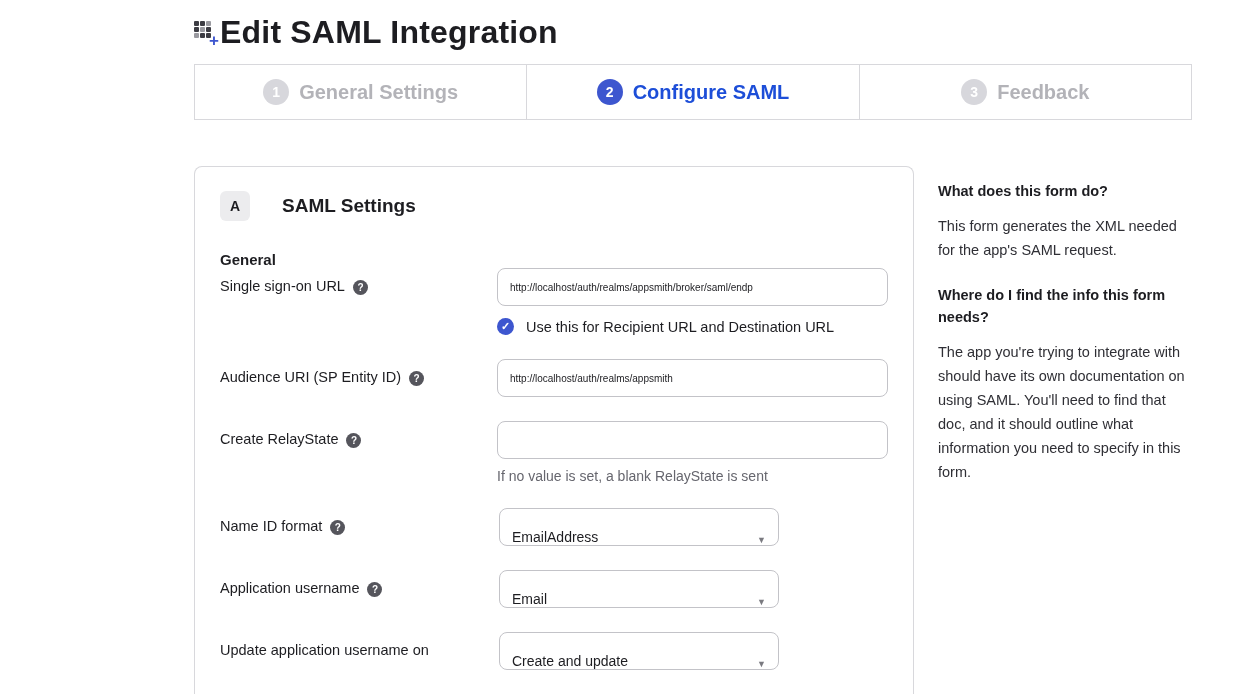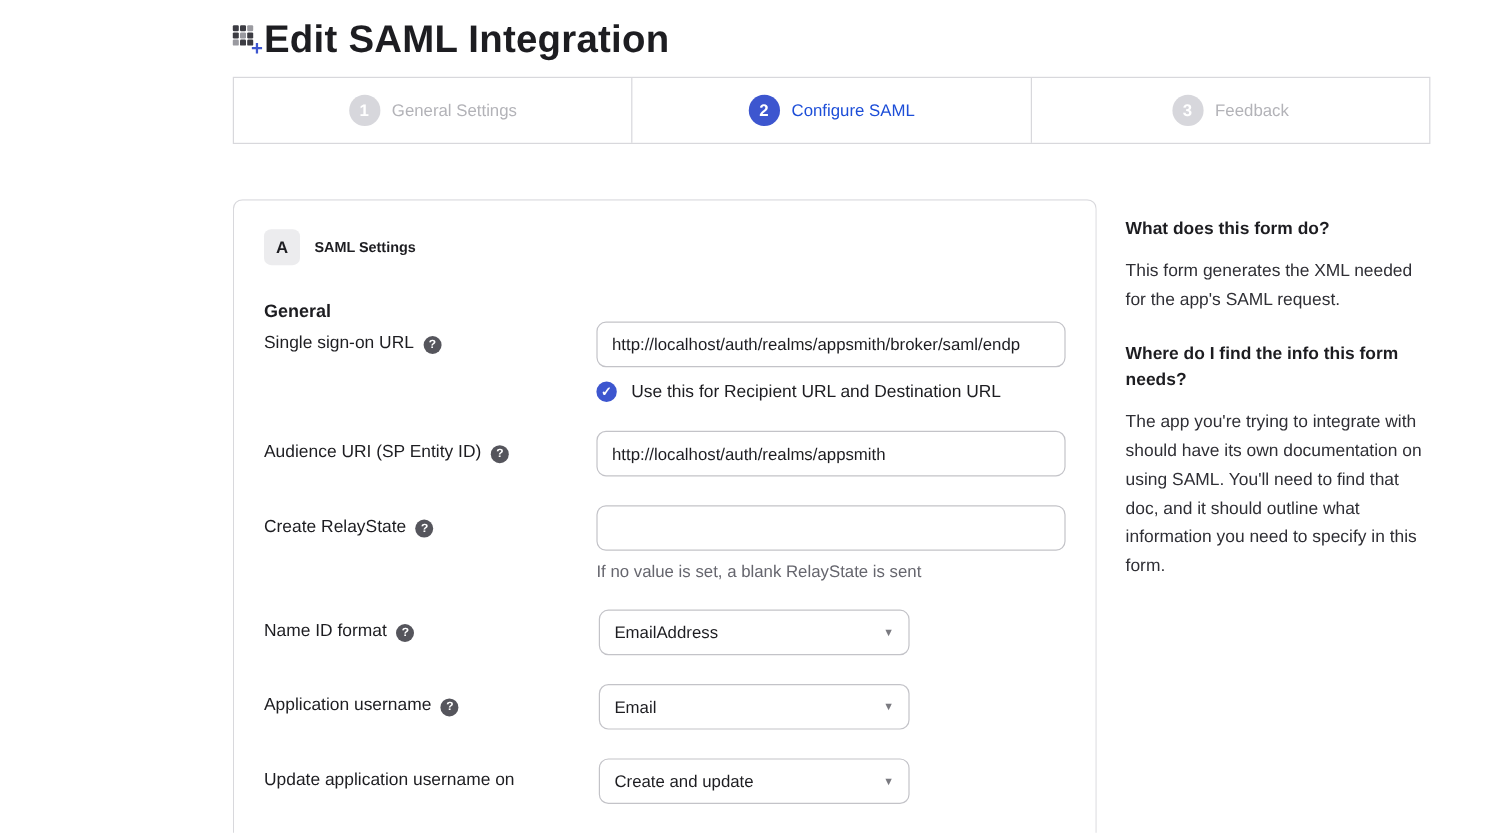--- a/index.html
+++ b/index.html
@@ -16,50 +16,50 @@
   .app-icon .sq.lt { background:#9a9aa0; }
   .app-icon .plus { position:absolute; right:-3px; bottom:-5px; color:#3d56cf; font-size:17px; font-weight:700; line-height:14px; }
   .page-title { font-size:32px; font-weight:700; letter-spacing:.2px; }
 
   
   .stepper { display:flex; margin-top:10px; border:1px solid #d8d8dc; background:#fff; height:56px; }
   .step { flex:1; display:flex; align-items:center; justify-content:center; gap:10px; cursor:pointer; }
   .step + .step { border-left:1px solid #d8d8dc; }
   .step-num { width:26px; height:26px; border-radius:50%; display:flex; align-items:center; justify-content:center;
     font-size:14px; font-weight:700; color:#ffffff; background:#d7d7dc; }
-  .step-label { font-size:14px; font-weight:400; color:#b3b3b8; }
+  .step-label { font-size:20px; font-weight:700; color:#b3b3b8; }
   .step.active .step-num { background:#3d56cf; }
   .step.active .step-label { color:#1d4ed8; }
 
   
   .main { display:flex; margin-top:46px; align-items:flex-start; }
   .card { width:720px; min-height:540px; border:1px solid #d8d8dc; border-radius:8px 8px 0 0; border-bottom:none;
     background:#fff; padding:24px 25px 30px 25px; }
   .panel-head { display:flex; align-items:center; }
   .badge { width:30px; height:30px; border-radius:6px; background:#ececee; display:flex; align-items:center;
     justify-content:center; font-size:14px; font-weight:700; }
-  .panel-title { margin-left:12px; font-size:12px; font-weight:700; }
+  .panel-title { margin-left:32px; font-size:19px; font-weight:700; }
   .section-title { margin-top:30px; font-size:15px; font-weight:700; }
 
   
   .frow { display:flex; margin-bottom:24px; }
   .flabel { width:279px; padding-top:10px; font-size:14.5px; display:flex; align-items:flex-start; gap:8px; }
   .help { width:15px; height:15px; margin-top:2px; border-radius:50%; background:#55555c; color:#fff;
     font-size:10px; font-weight:700; display:inline-flex; align-items:center; justify-content:center; flex:0 0 auto; cursor:pointer; }
   .fcontrol { flex:1; }
   .text-input { width:391px; height:38px; border:1px solid #c3c3c8; border-radius:8px; padding:0 12px;
-    font-size:14px; font-family:"Liberation Sans", sans-serif; color:#1d1d21; background:#fff; outline:none;
+    font-size:10px; font-family:"Liberation Sans", sans-serif; color:#1d1d21; background:#fff; outline:none;
     white-space:nowrap; overflow:hidden; }
   .hint { margin-top:9px; font-size:14px; color:#66666e; }
   .check-row { display:flex; align-items:center; gap:12px; margin-top:12px; cursor:pointer; }
   .checkbox { width:17px; height:17px; border-radius:50%; background:#3d56cf; color:#fff; display:flex;
     align-items:center; justify-content:center; font-size:11px; font-weight:700; }
   .check-label { font-size:14.5px; }
-  .select { width:259px; height:38px; border:1px solid #c3c3c8; border-radius:8px; padding:0 12px;
-    display:flex; align-items:center; justify-content:space-between; font-size:14px; background:#fff; cursor:pointer; }
+  .select { width:280px; height:38px; border:1px solid #c3c3c8; border-radius:8px; padding:0 12px;
+    display:flex; align-items:flex-end; justify-content:space-between; font-size:14px; background:#fff; cursor:pointer; }
   .caret { color:#7a7a80; font-size:9px; }
 
   
   .side { width:254px; margin-left:24px; padding-top:14px; }
   .side h3 { font-size:14.5px; font-weight:700; margin-bottom:12px; line-height:22px; }
   .side p { font-size:14.5px; line-height:24px; color:#2f2f35; margin-bottom:22px; }
 </style>
 </head>
 <body>
 

